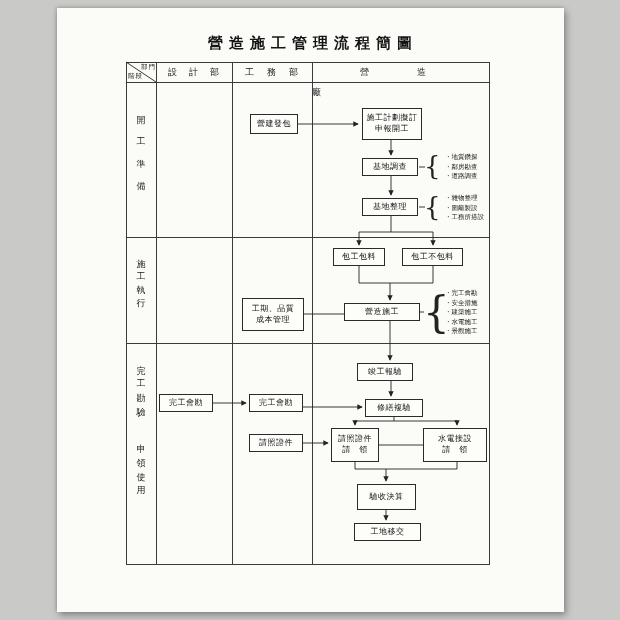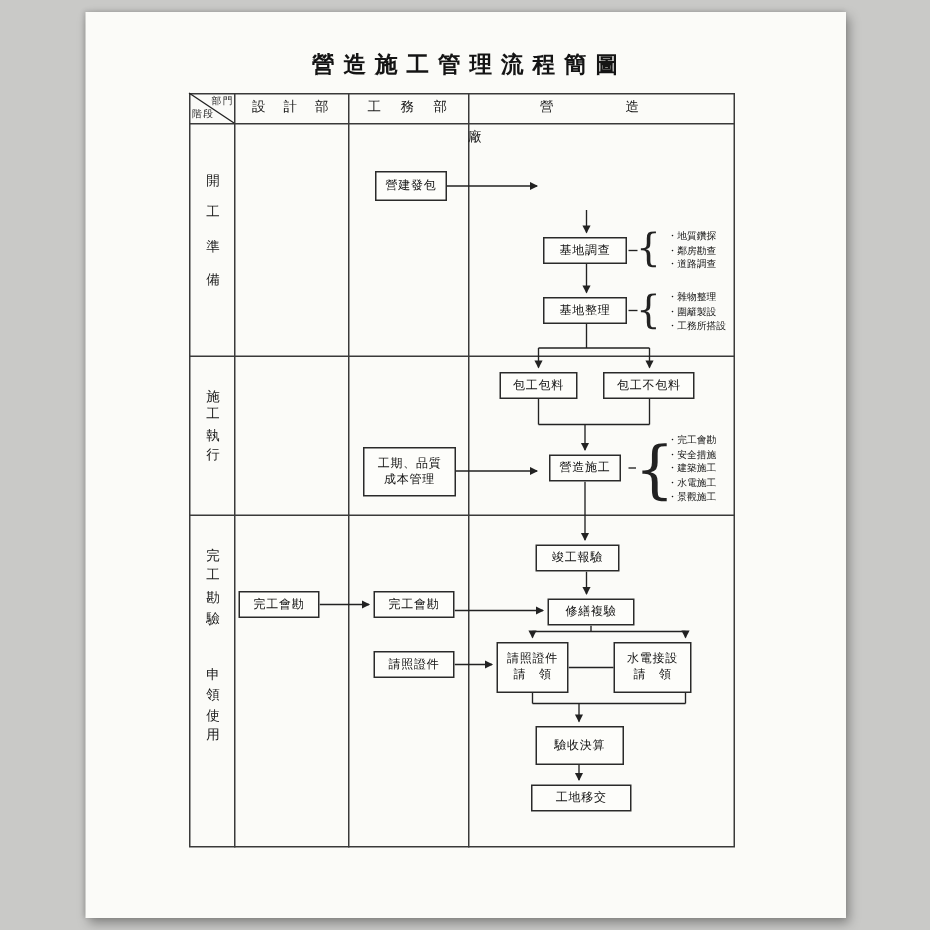--- a/index.html
+++ b/index.html
@@ -107,37 +107,41 @@
       <line x1="386" y1="502" x2="386" y2="520" marker-end="url(#arw)"></line>
       <line x1="419" y1="167" x2="425" y2="167"></line>
       <line x1="419" y1="207" x2="425" y2="207"></line>
       <line x1="419" y1="312" x2="424" y2="312"></line>
     </g>
   </svg>
 
   <div class="box" style="left:250px;top:114px;width:48px;height:20px">
     <span>營建發包</span>
   </div>
+  <div class="box" style="left:362px;top:108px;width:60px;height:32px">
+    <span>施工計劃擬訂</span>
+    <span>申報開工</span>
+  </div>
   <div class="box" style="left:362px;top:158px;width:56px;height:18px">
     <span>基地調查</span>
   </div>
   <div class="box" style="left:362px;top:198px;width:56px;height:18px">
     <span>基地整理</span>
   </div>
   <div class="box" style="left:333px;top:248px;width:52px;height:18px">
     <span>包工包料</span>
   </div>
   <div class="box" style="left:402px;top:248px;width:61px;height:18px">
     <span>包工不包料</span>
   </div>
   <div class="box" style="left:242px;top:298px;width:62px;height:33px">
     <span>工期、品質</span>
     <span>成本管理</span>
   </div>
-  <div class="box" style="left:366px;top:303px;width:48px;height:18px">
+  <div class="box" style="left:344px;top:303px;width:76px;height:18px">
     <span>營造施工</span>
   </div>
   <div class="box" style="left:357px;top:363px;width:56px;height:18px">
     <span>竣工報驗</span>
   </div>
   <div class="box" style="left:159px;top:394px;width:54px;height:18px">
     <span>完工會勘</span>
   </div>
   <div class="box" style="left:249px;top:394px;width:54px;height:18px">
     <span>完工會勘</span>
@@ -145,21 +149,21 @@
   <div class="box" style="left:365px;top:399px;width:58px;height:18px">
     <span>修繕複驗</span>
   </div>
   <div class="box" style="left:249px;top:434px;width:54px;height:18px">
     <span>請照證件</span>
   </div>
   <div class="box" style="left:331px;top:428px;width:48px;height:34px">
     <span>請照證件</span>
     <span>請　領</span>
   </div>
-  <div class="box" style="left:409px;top:428px;width:52px;height:34px">
+  <div class="box" style="left:423px;top:428px;width:64px;height:34px">
     <span>水電接設</span>
     <span>請　領</span>
   </div>
   <div class="box" style="left:357px;top:484px;width:59px;height:26px">
     <span>驗收決算</span>
   </div>
   <div class="box" style="left:354px;top:523px;width:67px;height:18px">
     <span>工地移交</span>
   </div>
 

